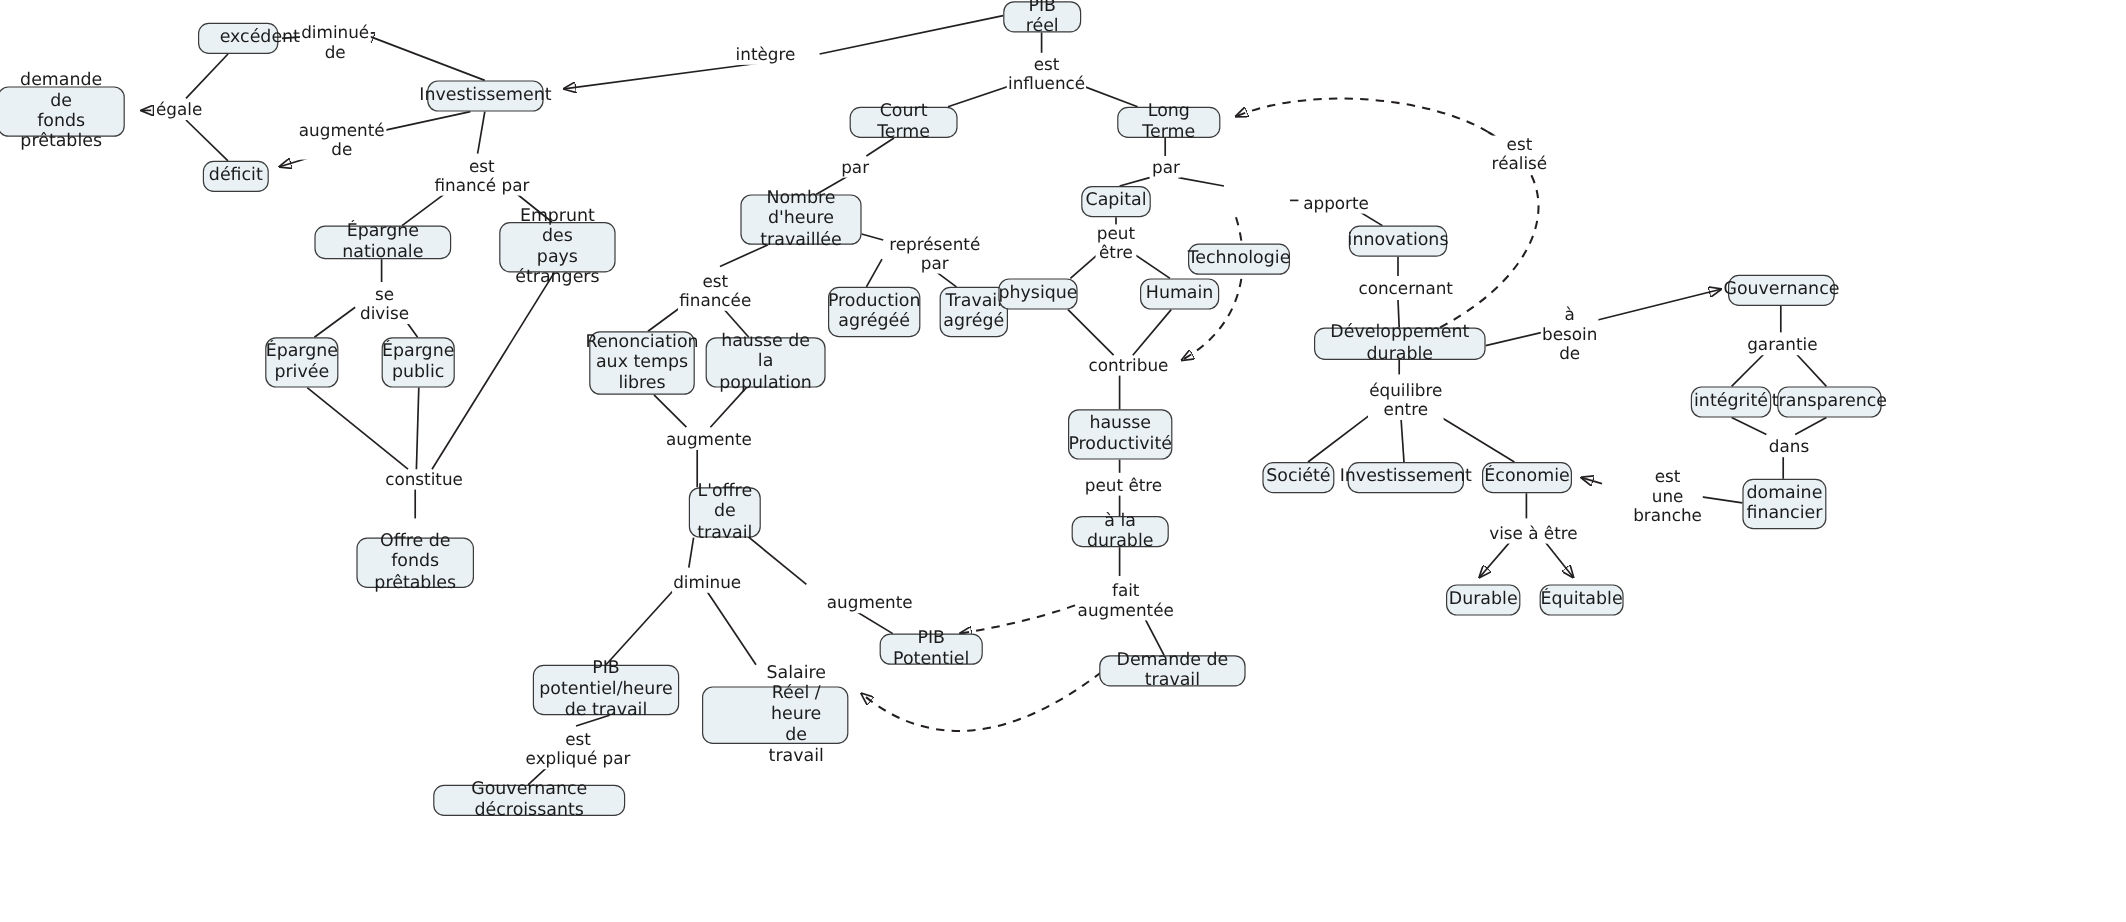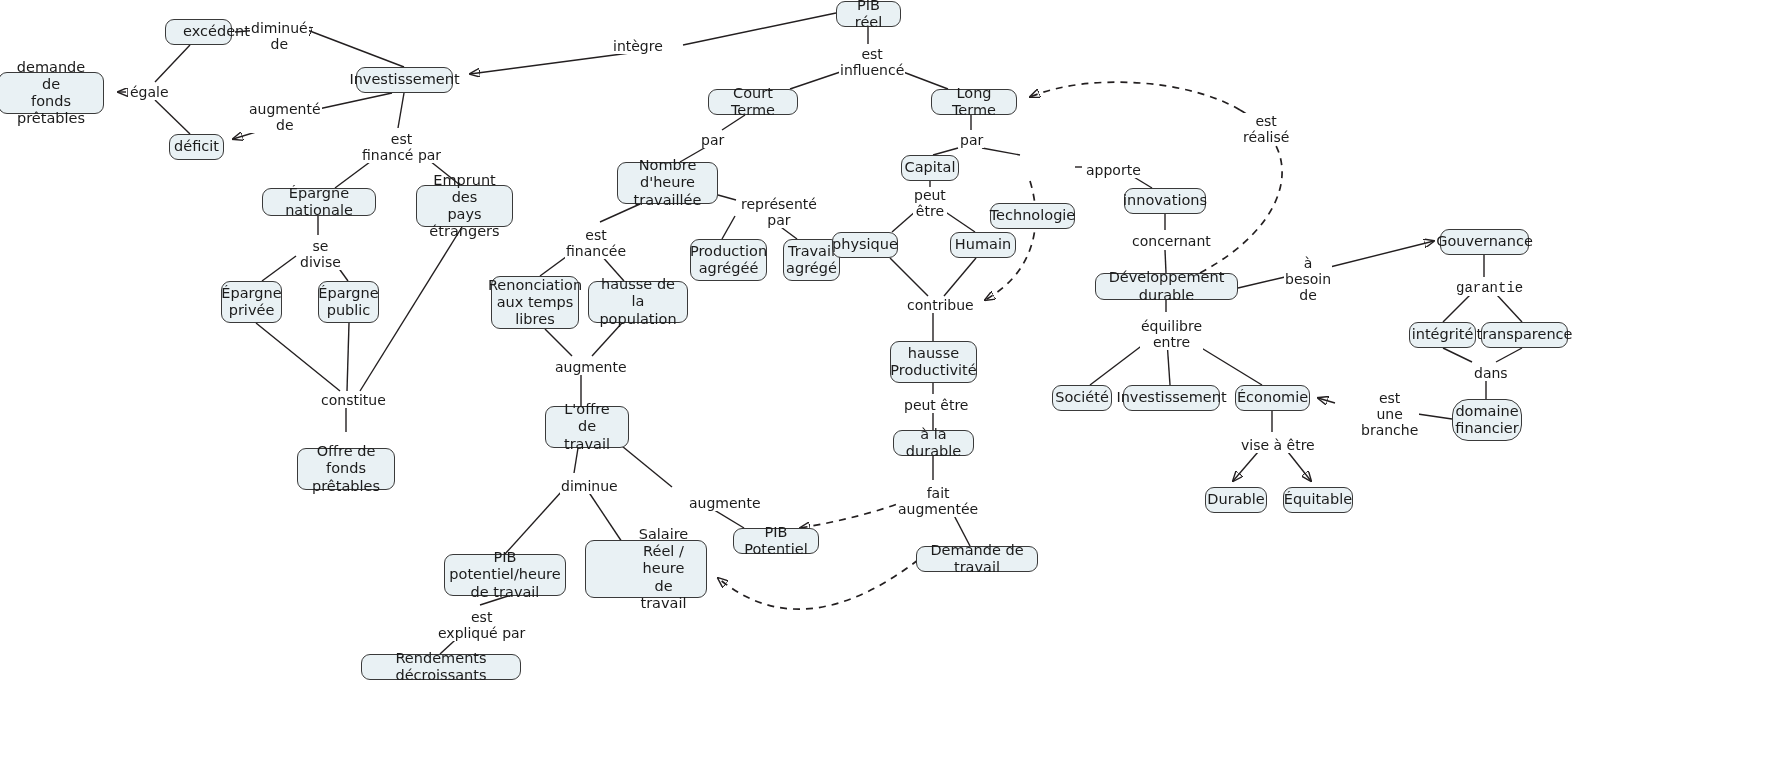--- a/index.html
+++ b/index.html
@@ -200,36 +200,36 @@
       <div class="node" style="left: 588px; top: 281px; width: 100px; height: 42px;">hausse de
 la population</div>
       <div class="node" style="left: 1095px; top: 273px; width: 143px; height: 27px;">Développement durable</div>
       <div class="node" style="left: 1409px; top: 322px; width: 67px; height: 26px;">intégrité</div>
       <div class="node" style="left: 1481px; top: 322px; width: 87px; height: 26px;">transparence</div>
       <div class="node" style="left: 890px; top: 341px; width: 87px; height: 42px;">hausse
 Productivité</div>
       <div class="node" style="left: 1052px; top: 385px; width: 60px; height: 26px;">Société</div>
       <div class="node" style="left: 1123px; top: 385px; width: 97px; height: 26px;">Investissement</div>
       <div class="node" style="left: 1235px; top: 385px; width: 75px; height: 26px;">Économie</div>
-      <div class="node" style="left: 1452px; top: 399px; width: 70px; height: 42px; border-radius: 16px;">domaine
+      <div class="node" style="left: 1452px; top: 399px; width: 70px; height: 42px;">domaine
 financier</div>
       <div class="node" style="left: 893px; top: 430px; width: 81px; height: 26px;">à la durable</div>
       <div class="node" style="left: 297px; top: 432px; width: 98px; height: 42px; margin-top: 16px;">Offre de
 fonds prêtables</div>
-      <div class="node" style="left: 545px; top: 406px; width: 84px; height: 42px;">L'offre de
+      <div class="node" style="left: 574px; top: 406px; width: 60px; height: 42px;">L'offre de
 travail</div>
       <div class="node" style="left: 1205px; top: 487px; width: 62px; height: 26px;">Durable</div>
       <div class="node" style="left: 1283px; top: 487px; width: 70px; height: 26px;">Équitable</div>
       <div class="node" style="left: 733px; top: 528px; width: 86px; height: 26px;">PIB Potentiel</div>
       <div class="node" style="left: 916px; top: 546px; width: 122px; height: 26px;">Demande de travail</div>
       <div class="node" style="left: 444px; top: 554px; width: 122px; height: 42px;">PIB potentiel/heure
 de travail</div>
-      <div class="node" style="left: 585px; top: 540px; width: 122px; height: 58px; padding-left: 44px;">Salaire Réel / heure
+      <div class="node" style="left: 585px; top: 572px; width: 122px; height: 48px; padding-left: 44px;">Salaire Réel / heure
 de travail</div>
-      <div class="node" style="left: 361px; top: 654px; width: 160px; height: 26px;">Rendements décroissants</div>
+      <div class="node" style="left: 361px; top: 654px; width: 160px; height: 26px;">Gouvernance décroissants</div>
     </div>
   <div id="labels">
       <div class="lbl" style="left: 250px; top: 20px;">diminué
 de</div>
       <div class="lbl" style="left: 612px; top: 38px;">intègre</div>
       <div class="lbl" style="left: 129px; top: 84px;">égale</div>
       <div class="lbl" style="left: 839px; top: 46px;">est
 influencé</div>
       <div class="lbl" style="left: 248px; top: 101px;">augmenté
 de</div>
@@ -245,21 +245,21 @@
 par</div>
       <div class="lbl" style="left: 1085px; top: 162px;">apporte</div>
       <div class="lbl" style="left: 913px; top: 187px;">peut
 être</div>
       <div class="lbl" style="left: 565px; top: 227px;">est
 financée</div>
       <div class="lbl" style="left: 1131px; top: 233px;">concernant</div>
       <div class="lbl" style="left: 1284px; top: 255px;">à
 besoin
 de</div>
-      <div class="lbl" style="left: 1455px; top: 280px; font-family: Liberation Mono, monospace;">garantie</div>
+      <div class="lbl" style="left: 1455px; top: 280px;">garantie</div>
       <div class="lbl" style="left: 906px; top: 297px;">contribue</div>
       <div class="lbl" style="left: 1140px; top: 318px;">équilibre
 entre</div>
       <div class="lbl" style="left: 1473px; top: 365px;">dans</div>
       <div class="lbl" style="left: 903px; top: 397px;">peut être</div>
       <div class="lbl" style="left: 320px; top: 392px;">constitue</div>
       <div class="lbl" style="left: 554px; top: 359px;">augmente</div>
       <div class="lbl" style="left: 1360px; top: 390px;">est
 une
 branche</div>

